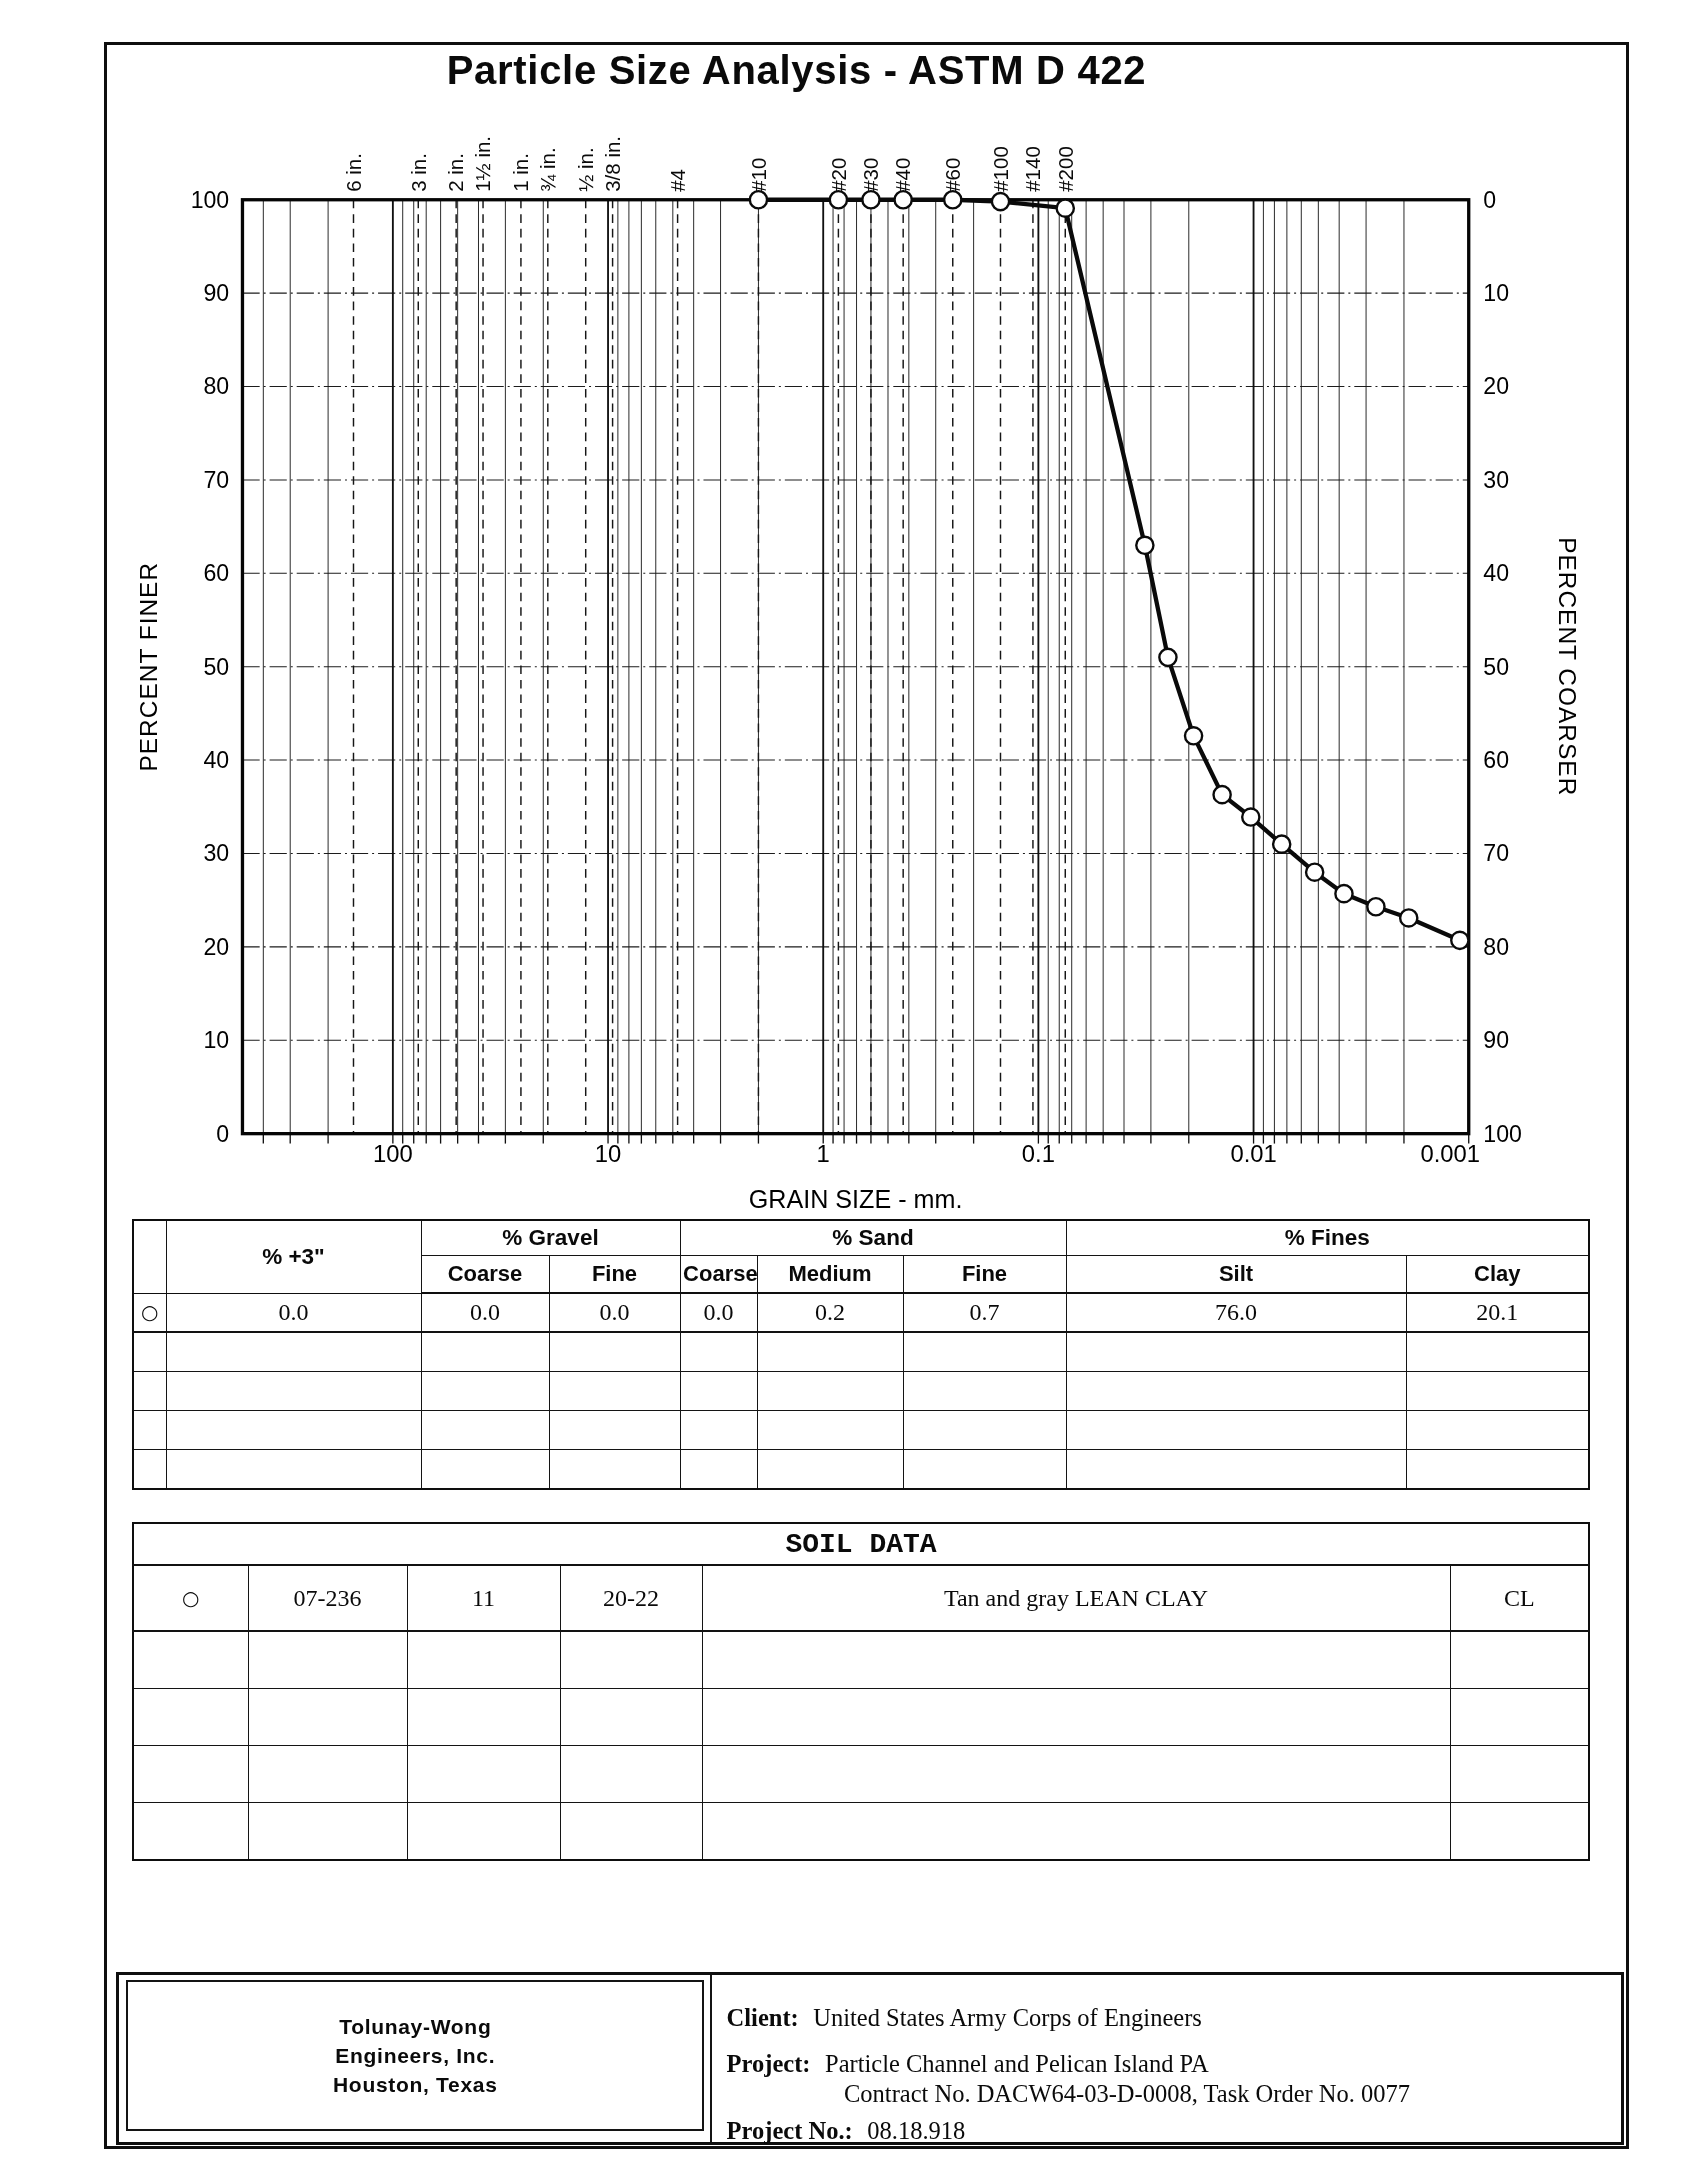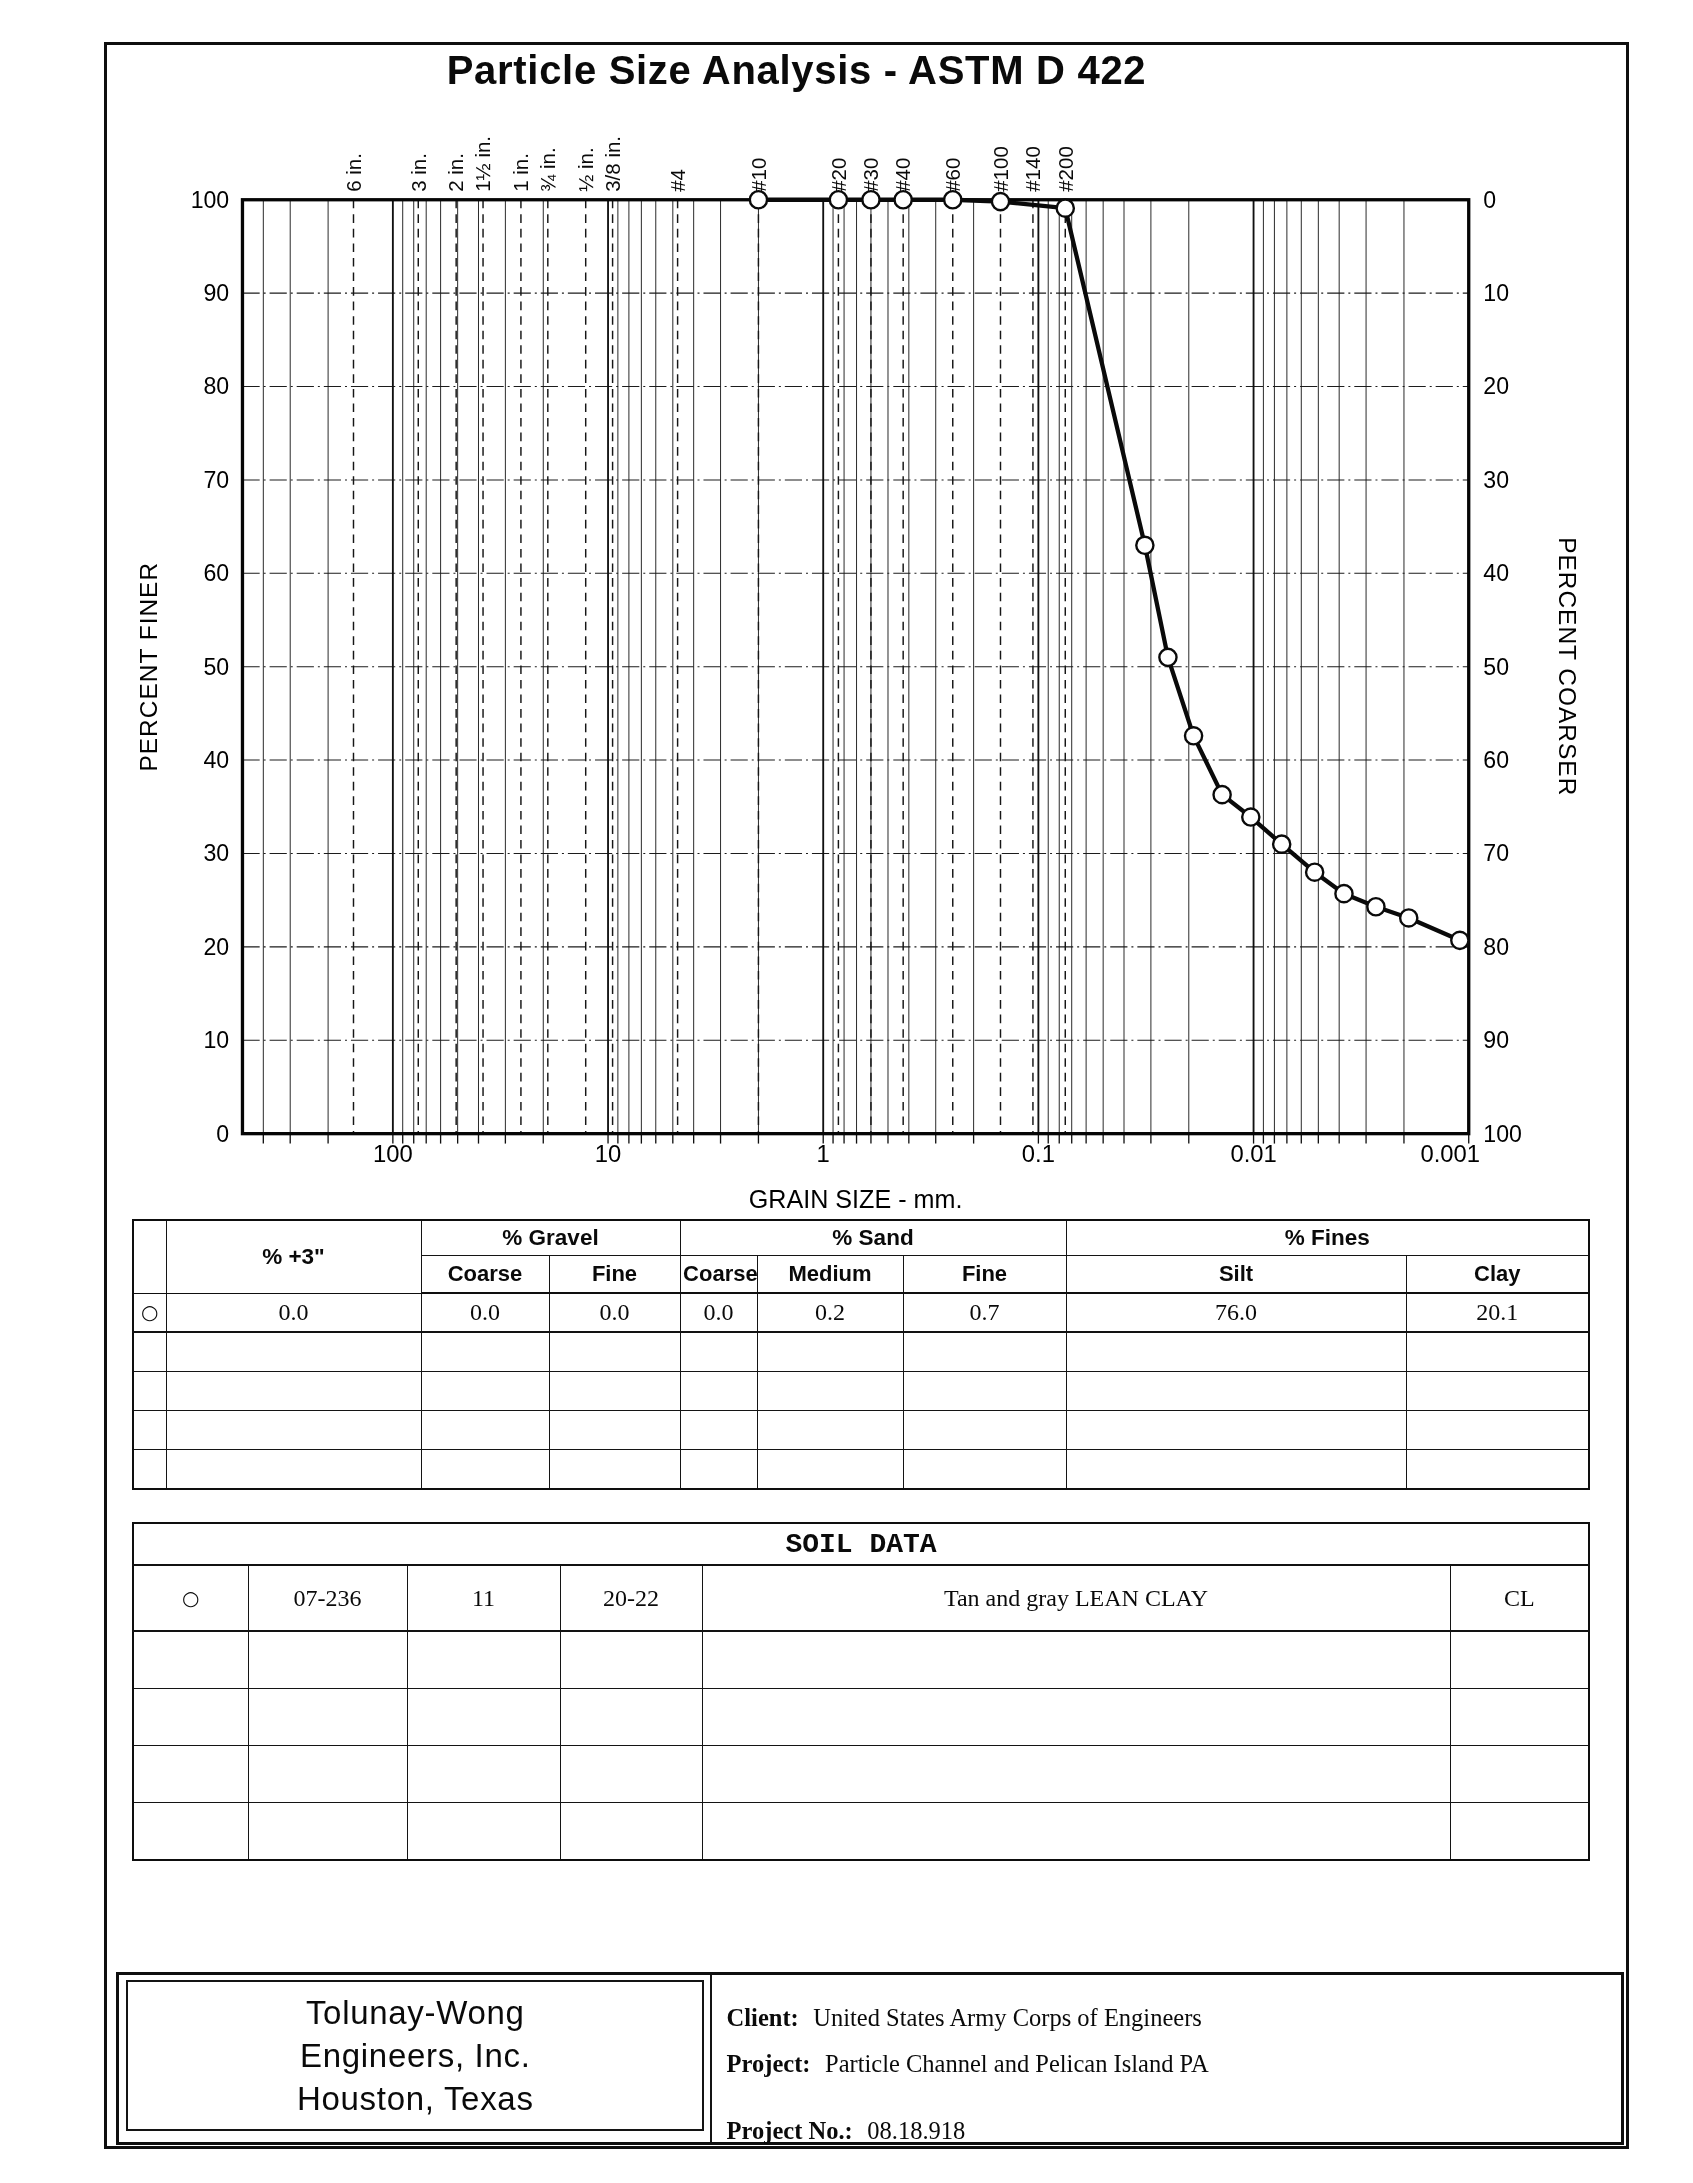--- a/index.html
+++ b/index.html
@@ -24,21 +24,21 @@
   .sym-circle{font-family:"DejaVu Sans",sans-serif;font-size:20px;line-height:20px;}
   
   #soil-table{left:132px;top:1522px;width:1457px;border:2.6px solid #0e0e0e;}
   #soil-table .trow td{height:40px;font-weight:bold;font-size:28px;border-bottom:2px solid #111;font-family:Liberation Mono, monospace;}
   #soil-table .head td{height:65px;font-weight:bold;font-size:22.5px;border-bottom:2.6px solid #0e0e0e;line-height:26.5px;}
   #soil-table .data td{height:64px;border-bottom:2px solid #121212;}
   #soil-table .empty td{height:56px;}
   
   .footer-box{position:absolute;left:116px;top:1972px;width:1502px;height:167px;border:3.3px solid #0e0e0e;background:#fff;}
   .company-box{position:absolute;left:7.3px;top:5.3px;width:574px;height:147px;border:2.6px solid #141414;display:flex;flex-direction:column;justify-content:center;align-items:center;gap:5.3px;}
-  .company-line{font-size:33px;font-weight:normal;letter-spacing:0.7px;}
+  .company-line{font-size:21px;font-weight:bold;letter-spacing:0.7px;}
   .footer-divider{position:absolute;left:591px;top:0;width:0;height:100%;border-left:2px solid #141414;}
   .footer-right{position:absolute;left:593px;top:12px;width:900px;height:100%;font-family:"Liberation Serif","DejaVu Serif",serif;}
   .f-line{position:absolute;left:14.6px;white-space:nowrap;font-size:24.5px;}
   .f-label{font-weight:bold;margin-right:14.6px;}
   .f-client{top:17px;}
   .f-project{top:63px;}
   .f-contract{top:93px;left:132px;}
   .f-projectno{top:130px;}
 </style>
 </head>
@@ -412,18 +412,21 @@
     <div class="company-line">Houston, Texas</div>
   </div>
   <div class="footer-divider"></div>
   <div class="footer-right">
     <div class="f-line f-client">
       <span class="f-label">Client:</span><span>United States Army Corps of Engineers</span>
     </div>
     <div class="f-line f-project">
       <span class="f-label">Project:</span><span>Particle Channel and Pelican Island PA</span>
     </div>
+    <div class="f-line f-contract">
+      <span>Contract No. DACW64-03-D-0008, Task Order No. 0077</span>
+    </div>
     <div class="f-line f-projectno">
       <span class="f-label">Project No.:</span><span>08.18.918</span>
     </div>
   </div>
 </div>
 
 
 </body></html>

